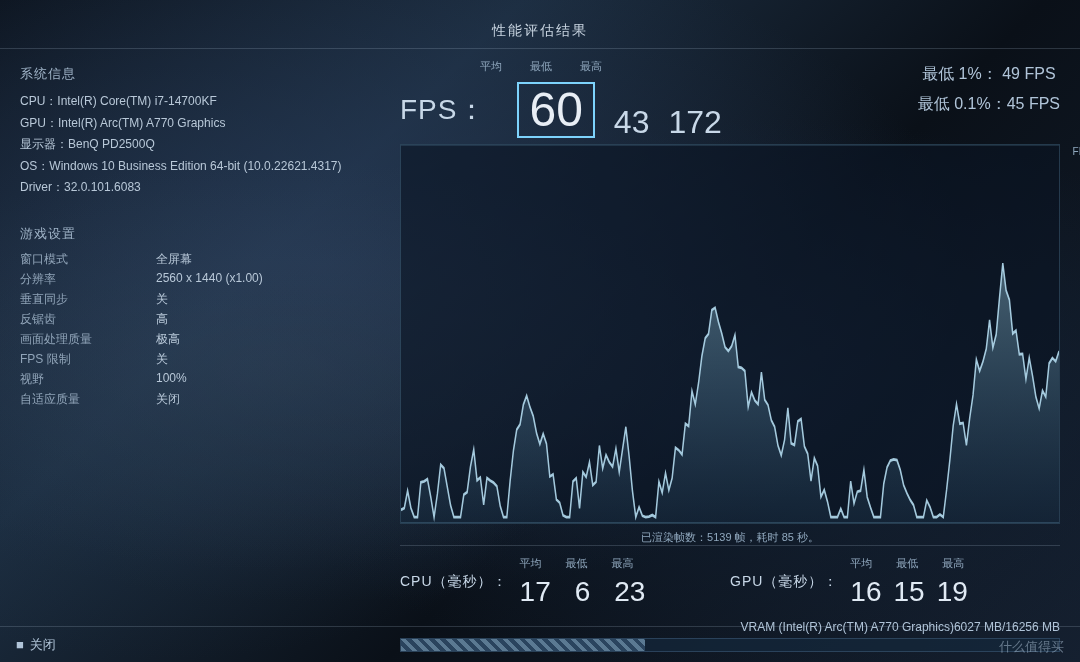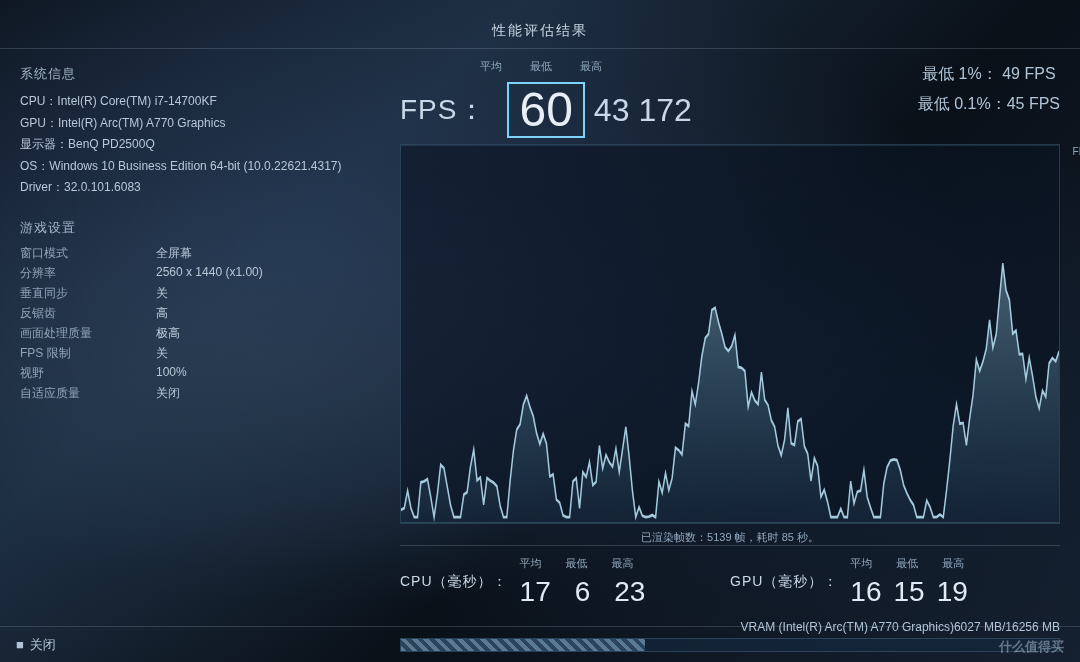--- a/index.html
+++ b/index.html
@@ -60,21 +60,21 @@
       overflow: hidden;
     }
 
     
     .left-panel {
       width: 390px;
       flex-shrink: 0;
       padding: 16px 20px;
       display: flex;
       flex-direction: column;
-      gap: 20px;
+      gap: 26px;
     }
 
     .section-title {
       font-size: 13px;
       color: #a0b4c8;
       margin-bottom: 8px;
       letter-spacing: 1px;
     }
 
     .info-text {
@@ -262,21 +262,20 @@
     }
 
     
     .watermark {
       position: absolute;
       bottom: 6px;
       right: 16px;
       font-size: 13px;
       color: rgba(180,200,220,0.5);
       z-index: 30;
-      font-weight: bold;
     }
 
     
     .chart-svg {
       width: 100%;
       height: 100%;
     }
   </style>
 </head>
 <body>
@@ -332,21 +331,21 @@
         <div style="display:flex;flex-direction:column;align-items:flex-start;margin-right:16px;">
 
           <div style="display:flex;align-items:flex-end;gap:0;">
             <div style="width:80px;"></div>
             <div style="display:flex;gap:28px;margin-bottom:4px;">
               <div class="fps-col-header">平均</div>
               <div class="fps-col-header">最低</div>
               <div class="fps-col-header">最高</div>
             </div>
           </div>
-          <div style="display:flex;align-items:center;gap:9px;">
+          <div style="display:flex;align-items:flex-end;gap:19px;">
             <div class="fps-label">FPS：</div>
             <div class="fps-avg-value">60</div>
             <div class="fps-value">43</div>
             <div class="fps-value">172</div>
           </div>
         </div>
         <div class="fps-right-stats">
           <div>最低 1%：  49 FPS</div>
           <div>最低 0.1%：45 FPS</div>
         </div>

